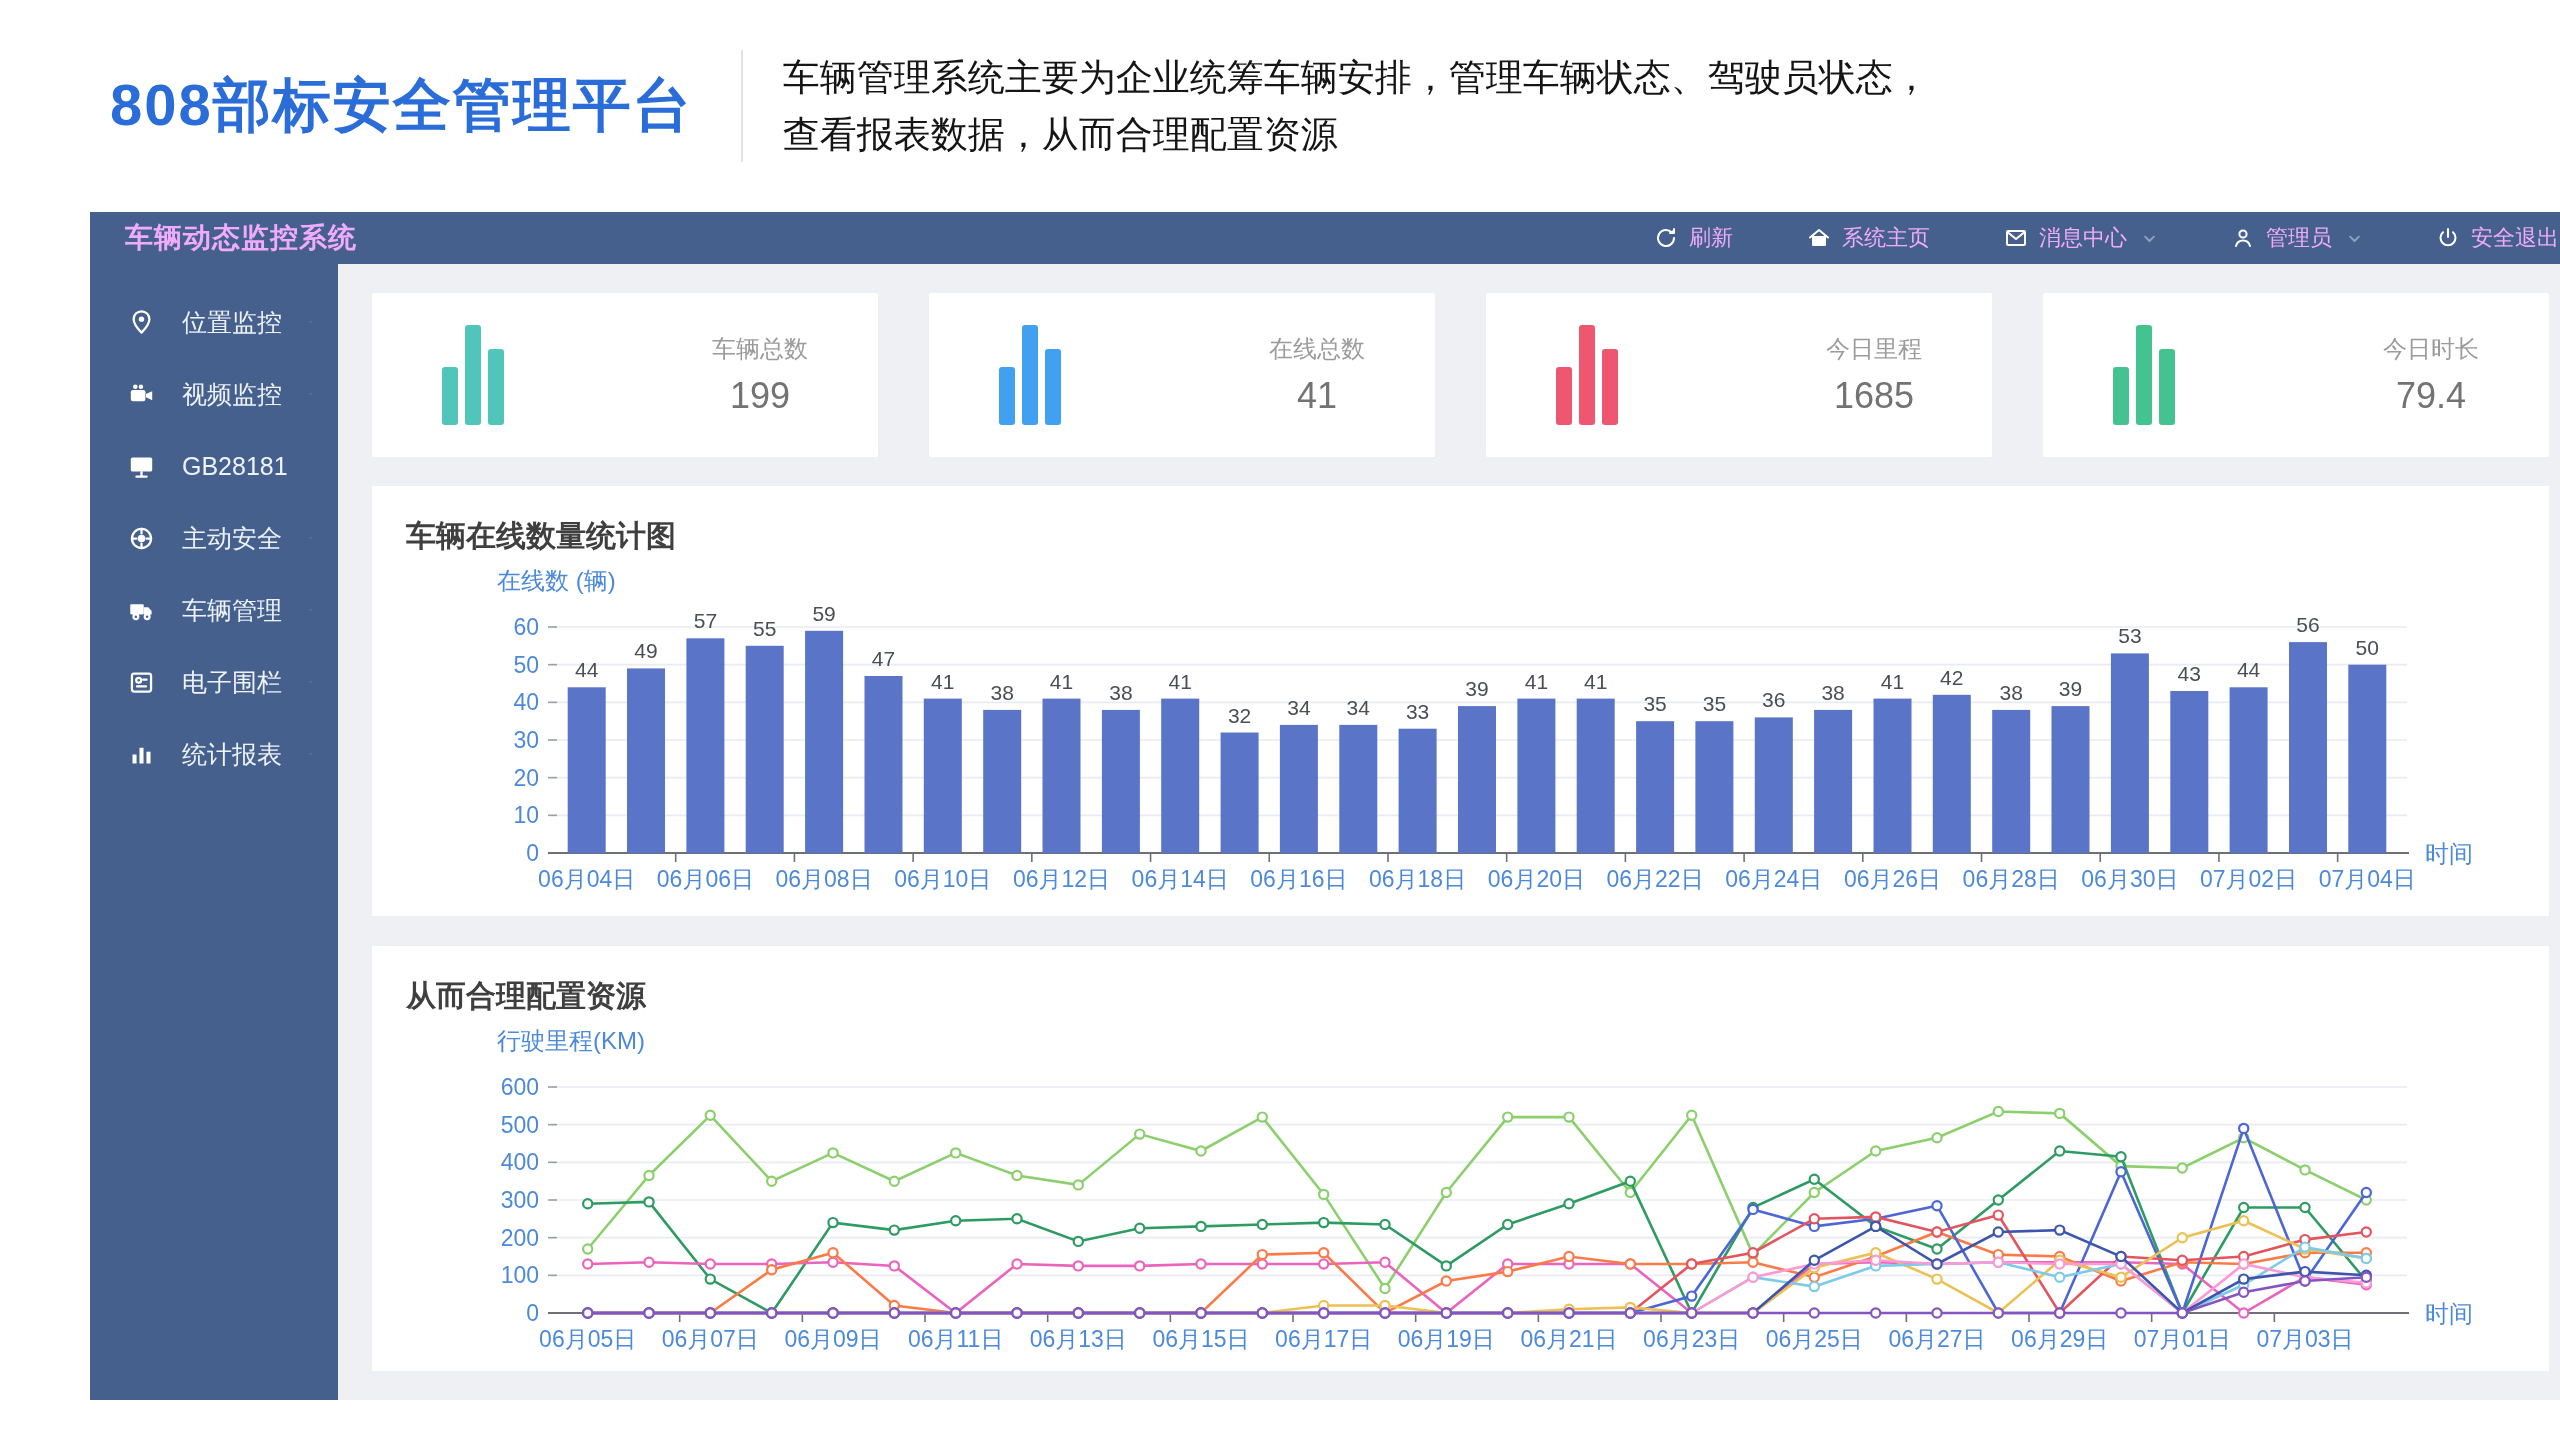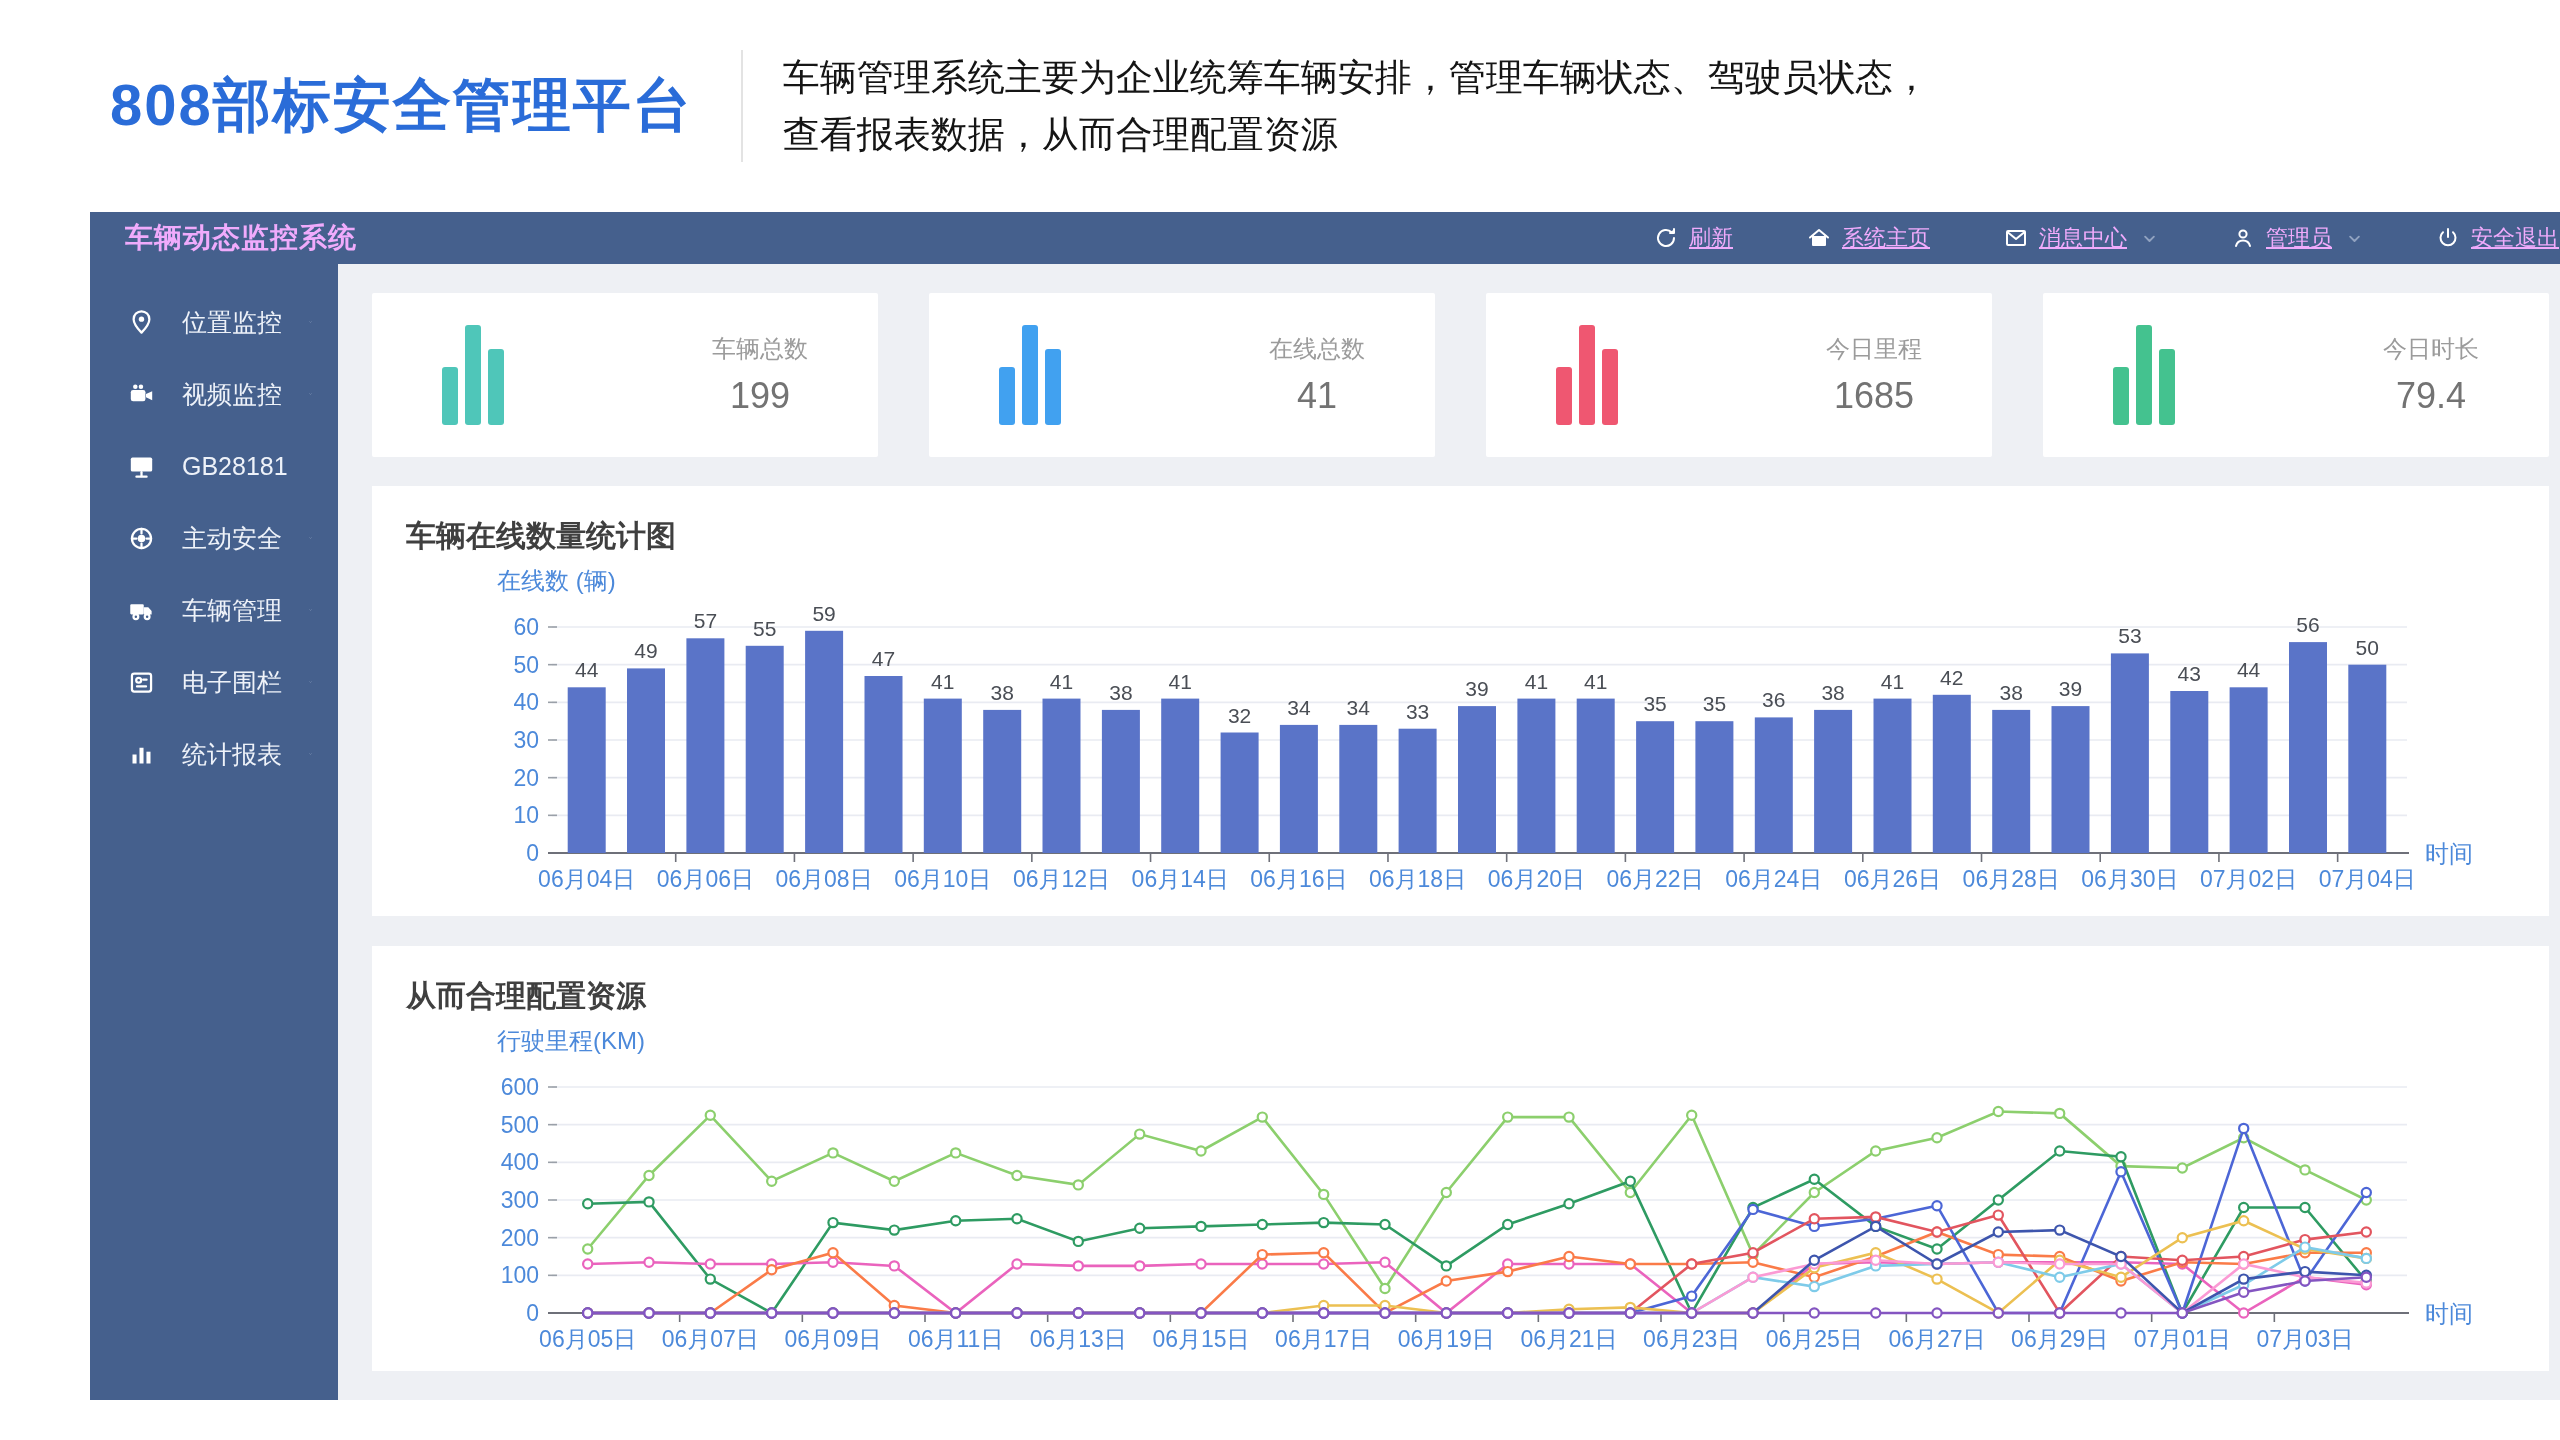--- a/index.html
+++ b/index.html
@@ -11,21 +11,21 @@
   .top { height:212px; display:flex; align-items:center; padding-left:75px; background:#fff; }
   .top h1 { font-size:58px; font-weight:800; color:#2a6cd8; letter-spacing:2px; white-space:nowrap; }
   .top .divider { width:2px; height:112px; background:#e3e3e3; margin:0 40px 0 48px; }
   .top .desc { font-size:37px; color:#151515; line-height:1.55; font-weight:500; }
 
   
   .app { margin-left:55px; width:2485px; height:1188px; }
   .navbar { height:52px; background:#45608d; display:flex; align-items:center;
             color:#f0abfc; padding:0 16px 0 35px; }
   .brand { font-size:28px; font-weight:bold; letter-spacing:1px; }
-  .nav-items { margin-left:auto; display:flex; align-items:center; gap:74px; font-size:22px;text-decoration:underline; }
+  .nav-items { margin-left:auto; display:flex; align-items:center; gap:74px; font-size:22px; }
   .nav-item { display:flex; align-items:center; gap:11px; cursor:pointer; white-space:nowrap; }
   .nav-item svg.ni { width:24px; height:24px; }
   .nav-item svg.chev { width:15px; height:15px; opacity:.55; margin-left:4px; }
 
   .appbody { display:flex; height:1136px; }
   .sidebar { width:248px; background:#45608d; padding-top:22px; flex:none; }
   .side-item { height:72px; display:flex; align-items:center; gap:27px;
                padding:0 26px 0 38px; color:#eef2f9; font-size:25px; cursor:pointer; }
   .side-item svg.si { width:27px; height:27px; flex:none; }
   .side-item .lbl { white-space:nowrap; }

